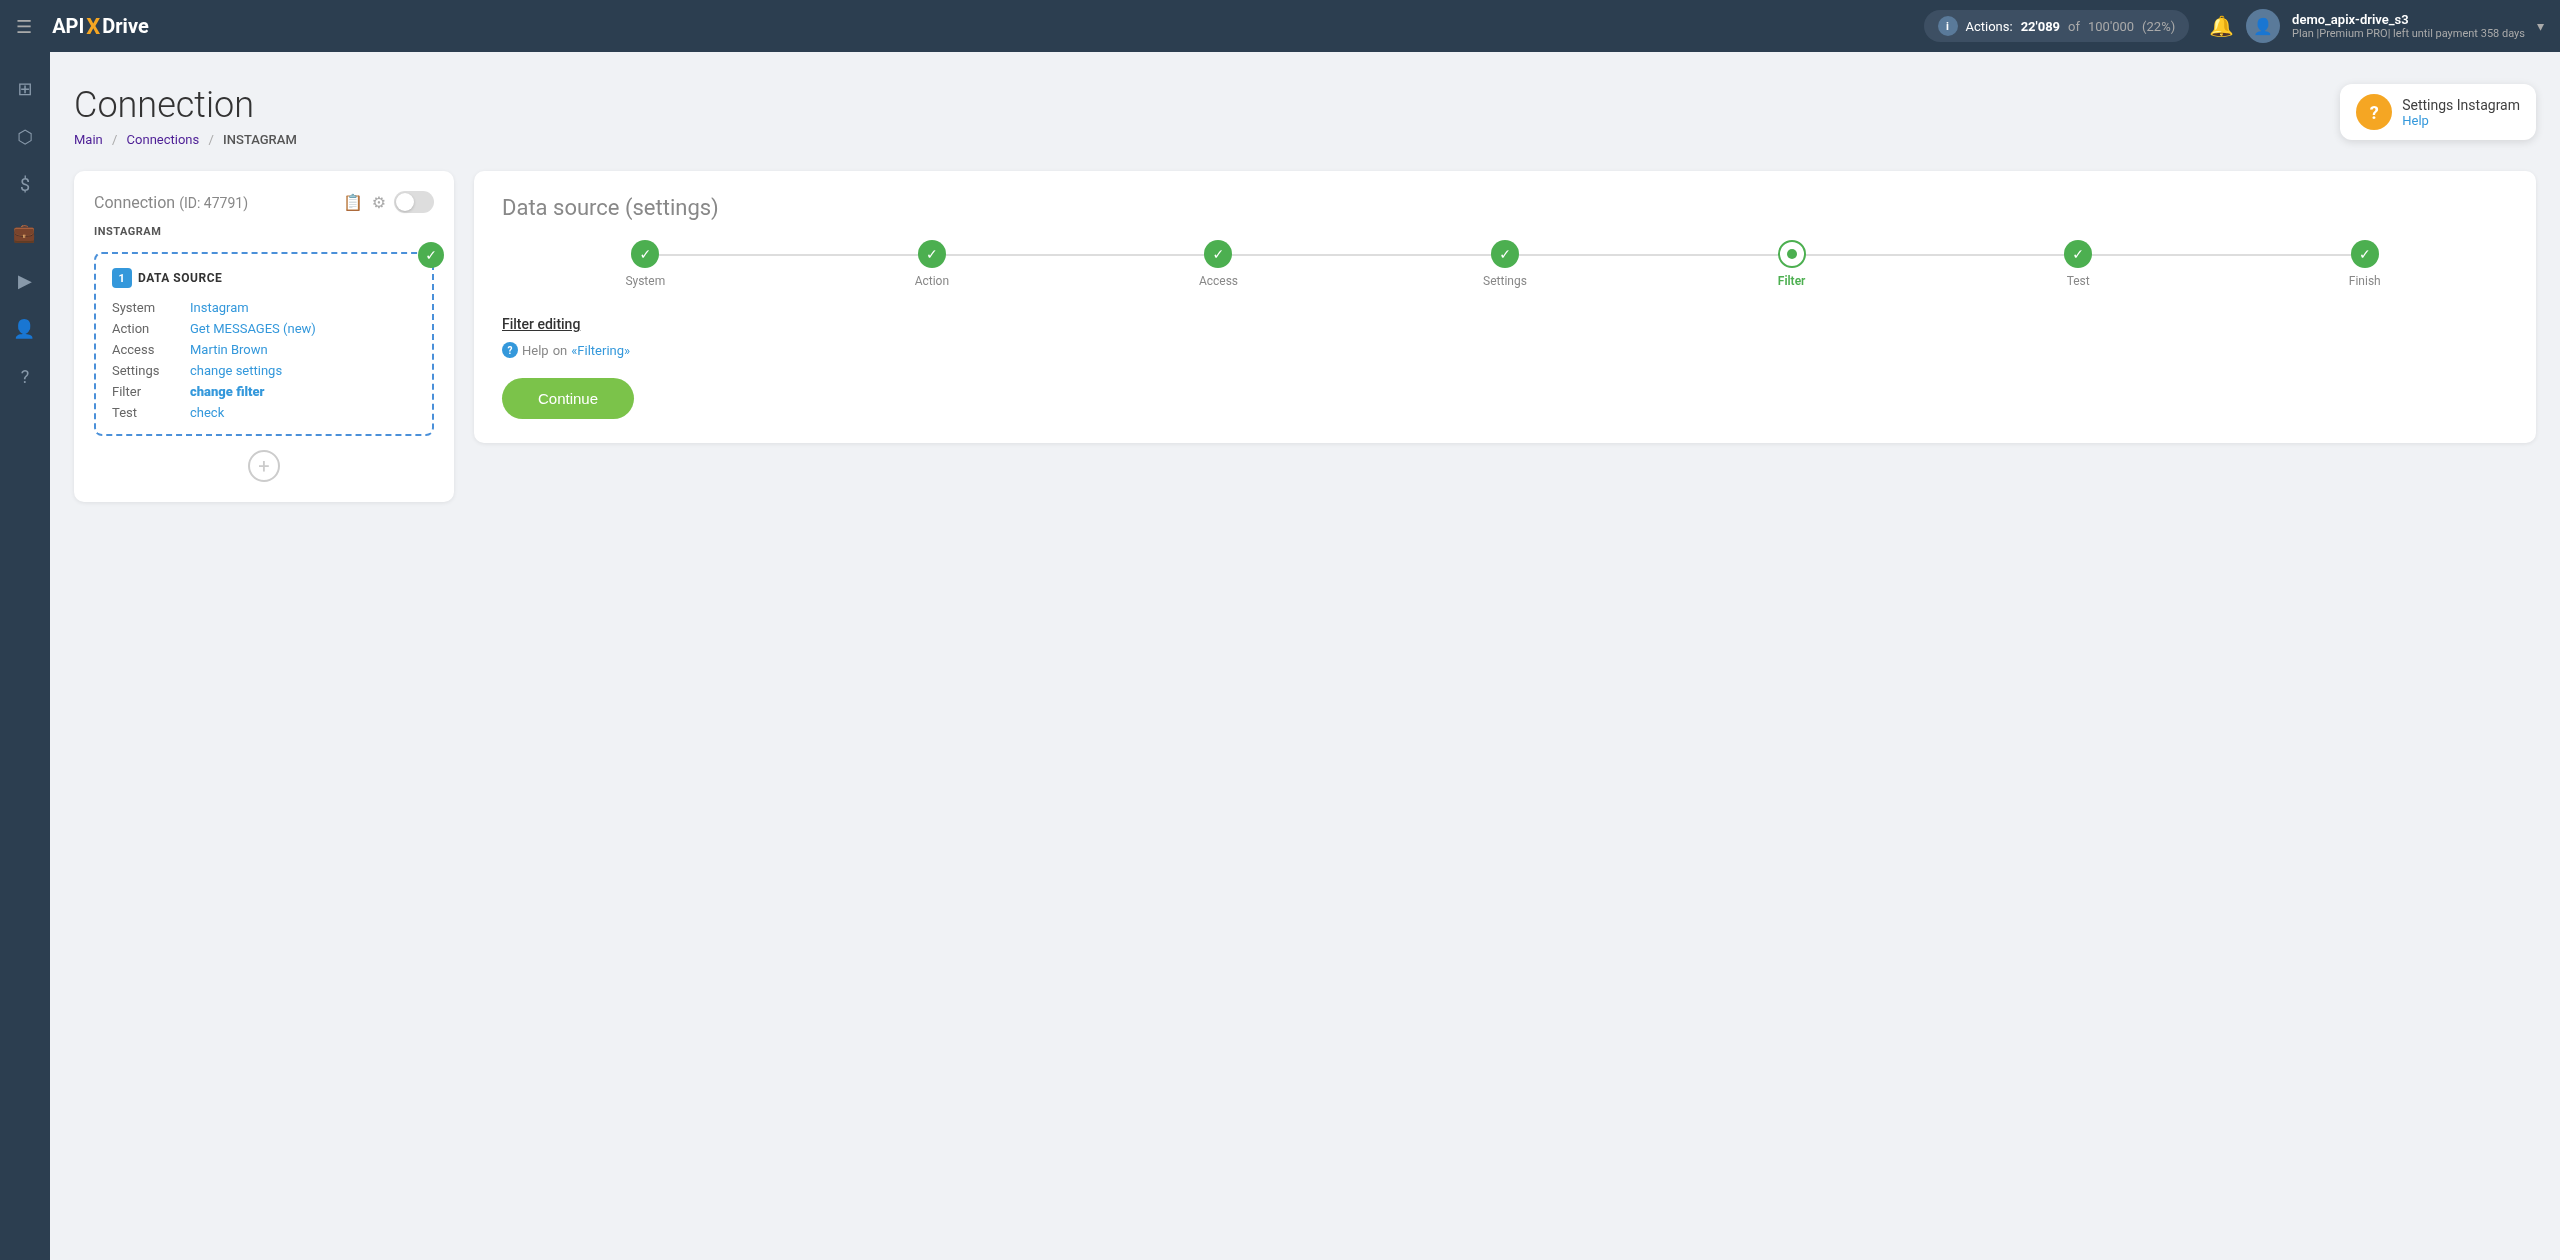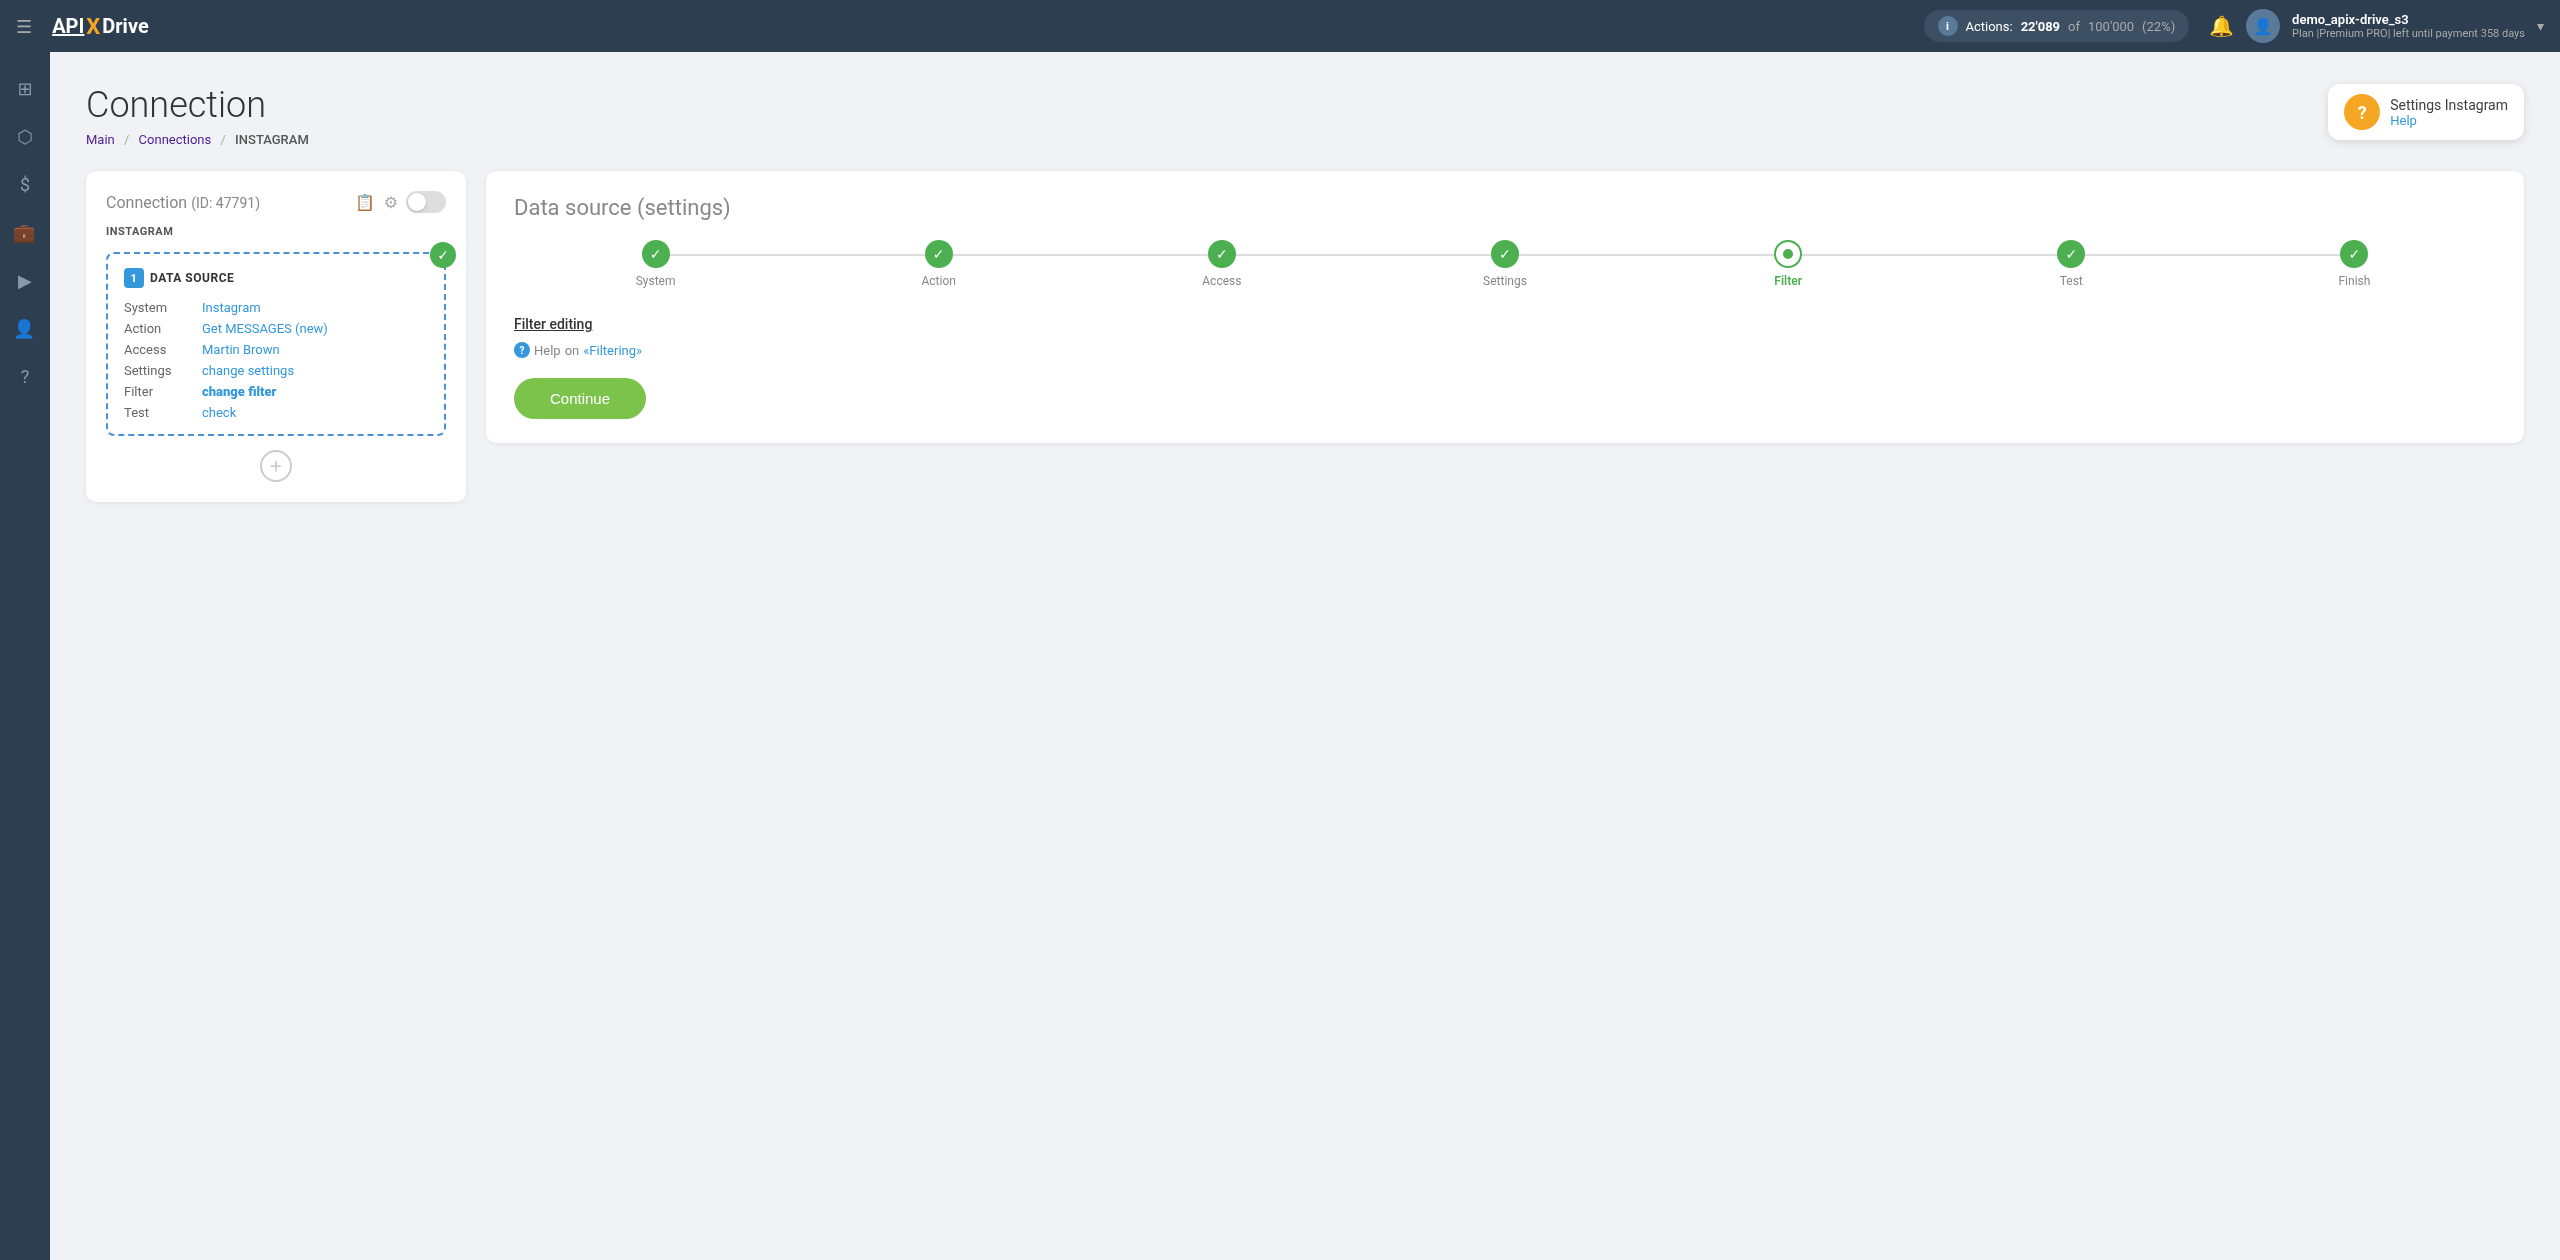--- a/index.html
+++ b/index.html
@@ -11,21 +11,21 @@
       display: flex;
       align-items: center;
       height: 52px;
       padding: 0 16px;
       flex-shrink: 0;
       gap: 12px;
     }
     .topnav-logo {
       display: flex; align-items: center; gap: 2px; margin-right: 12px;
     }
-    .logo-api { color: #fff; font-weight: 700; font-size: 20px; text-decoration: underline; }
+    .logo-api { color: #fff; font-weight: 700; font-size: 20px; }
     .logo-x { color: #f5a623; font-weight: 700; font-size: 22px; }
     .logo-drive { color: #fff; font-weight: 700; font-size: 20px; }
 
     .menu-icon { color: #aaa; font-size: 18px; cursor: pointer; margin-right: 8px; }
 
     .topnav-spacer { flex: 1; }
 
     .actions-badge {
       background: #3d4f63;
       border-radius: 20px;
@@ -68,21 +68,21 @@
     .sidebar-item {
       width: 40px; height: 40px; border-radius: 8px;
       display: flex; align-items: center; justify-content: center;
       color: #8899aa; font-size: 18px; cursor: pointer;
     }
 
     
     .main-content {
       flex: 1;
       overflow-y: auto;
-      padding: 32px 36px;
+      padding: 32px 24px;
       background: #f0f2f5;
       border-radius: 22px;
     }
 
     .page-header {
       display: flex;
       align-items: flex-start;
       justify-content: space-between;
       margin-bottom: 24px;
     }

